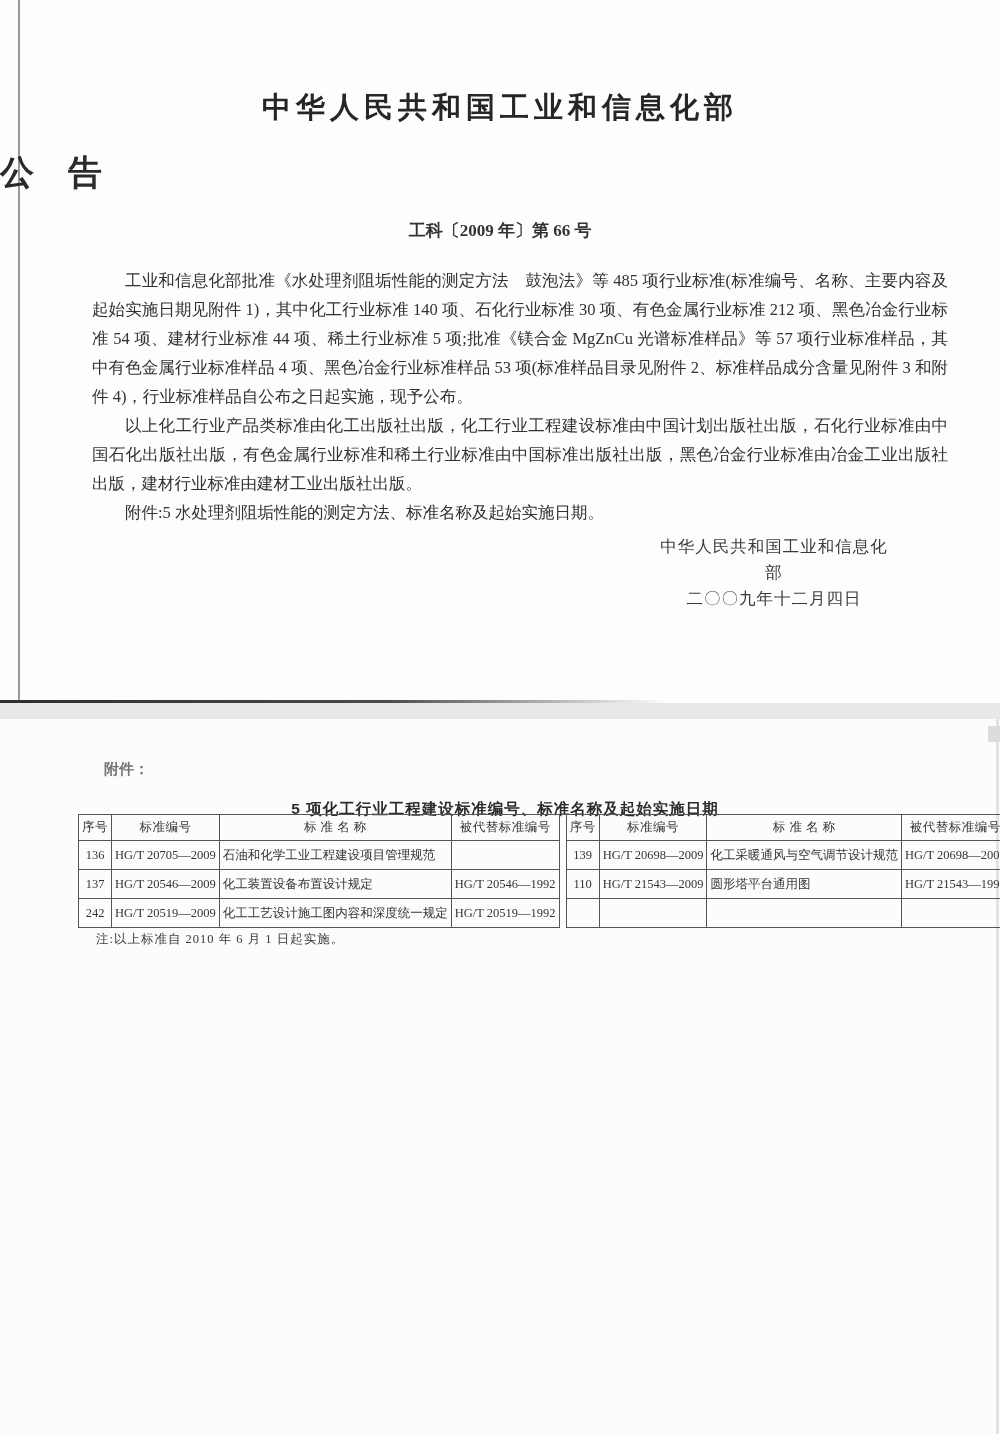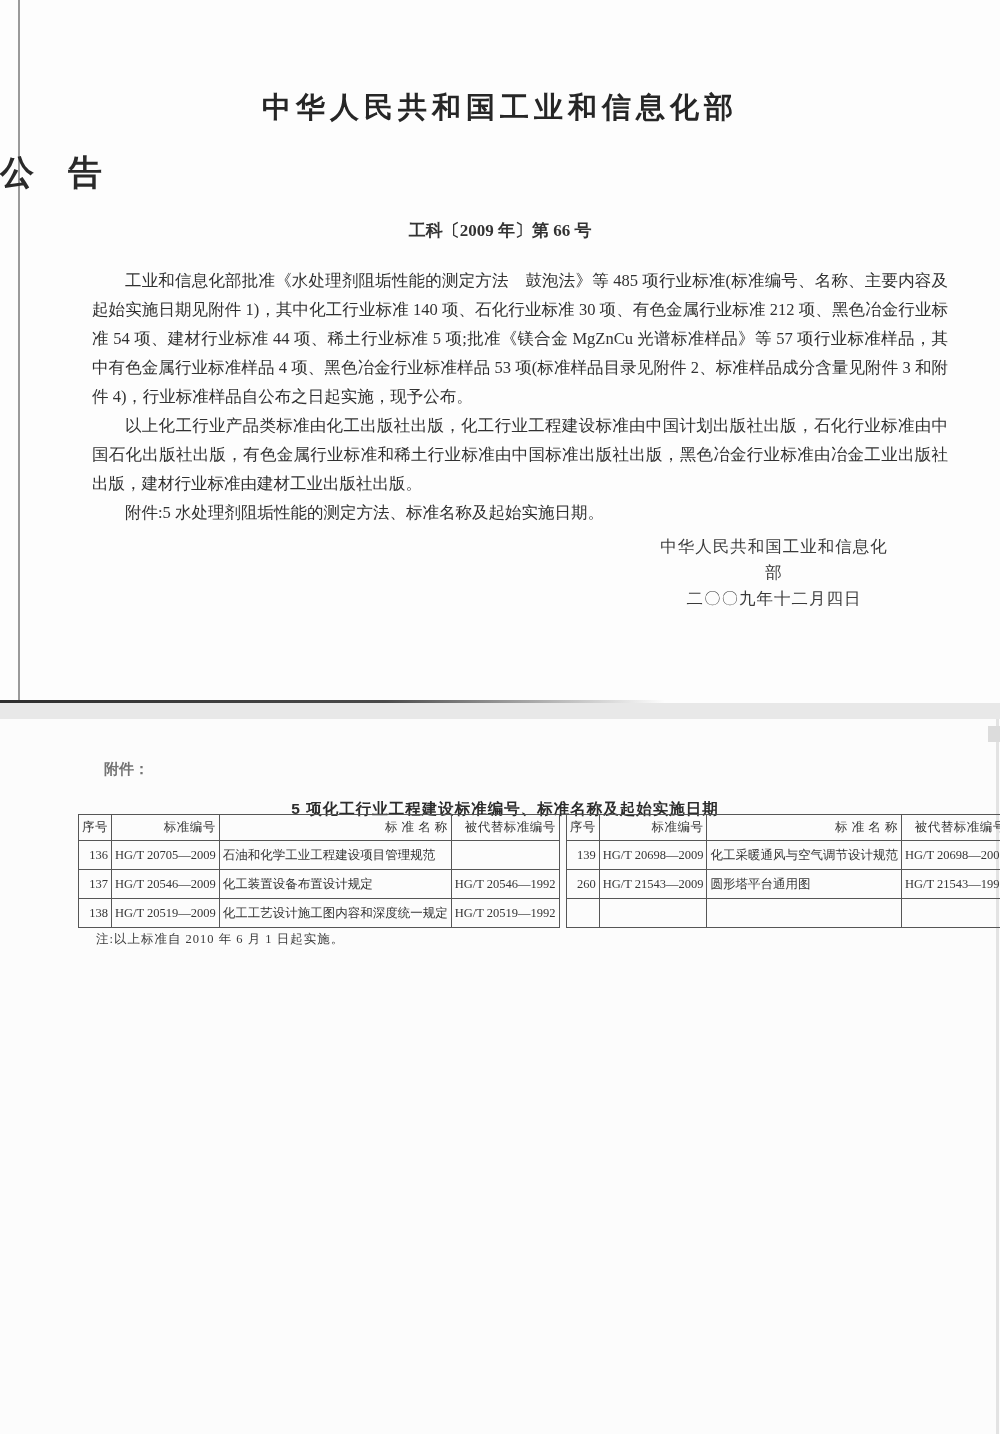--- a/index.html
+++ b/index.html
@@ -58,21 +58,21 @@
   }
   .table-title{
     position:absolute;left:78px;top:68px;width:854px;text-align:center;
     font-family:"Liberation Sans","DejaVu Sans",sans-serif;
     font-weight:bold;font-size:15.5px;letter-spacing:1px;color:#2c2c2c;margin-top:12px;
   }
   .tables-wrap{position:absolute;left:78px;top:95px;width:854px;display:flex;gap:6px;}
   table.std{border-collapse:collapse;table-layout:fixed;font-size:12.5px;color:#343434;}
   table.std td,table.std th{
     border:1px solid #565656;padding:0 3px;overflow:hidden;white-space:nowrap;
-    font-weight:normal;height:28px;text-align:right;
+    font-weight:normal;height:28px;text-align:center;
   }
   table.std tr.hdr th{height:25px;letter-spacing:0.5px;}
   table.std{border:1.5px solid #474747;}
   table.std td.name{text-align:left;}
   .table-note{
     position:absolute;left:96px;top:212px;font-size:12.5px;color:#3a3a3a;letter-spacing:1px;
   }
 </style>
 </head>
 <body>
@@ -131,21 +131,21 @@
           <td class="name">石油和化学工业工程建设项目管理规范</td>
           <td></td>
         </tr>
         <tr>
           <td>137</td>
           <td>HG/T 20546—2009</td>
           <td class="name">化工装置设备布置设计规定</td>
           <td>HG/T 20546—1992</td>
         </tr>
         <tr>
-          <td>138</td>
+          <td>242</td>
           <td>HG/T 20519—2009</td>
           <td class="name">化工工艺设计施工图内容和深度统一规定</td>
           <td>HG/T 20519—1992</td>
         </tr>
       </tbody>
         </table>
 
       <table class="std">
         <colgroup>
             <col style="width:30px">
@@ -160,21 +160,21 @@
           <th>标 准 名 称</th>
           <th>被代替标准编号</th>
         </tr>
         <tr>
           <td>139</td>
           <td>HG/T 20698—2009</td>
           <td class="name">化工采暖通风与空气调节设计规范</td>
           <td>HG/T 20698—2000</td>
         </tr>
         <tr>
-          <td>260</td>
+          <td>110</td>
           <td>HG/T 21543—2009</td>
           <td class="name">圆形塔平台通用图</td>
           <td>HG/T 21543—1992</td>
         </tr>
         <tr>
           <td></td>
           <td></td>
           <td class="name"></td>
           <td></td>
         </tr>

